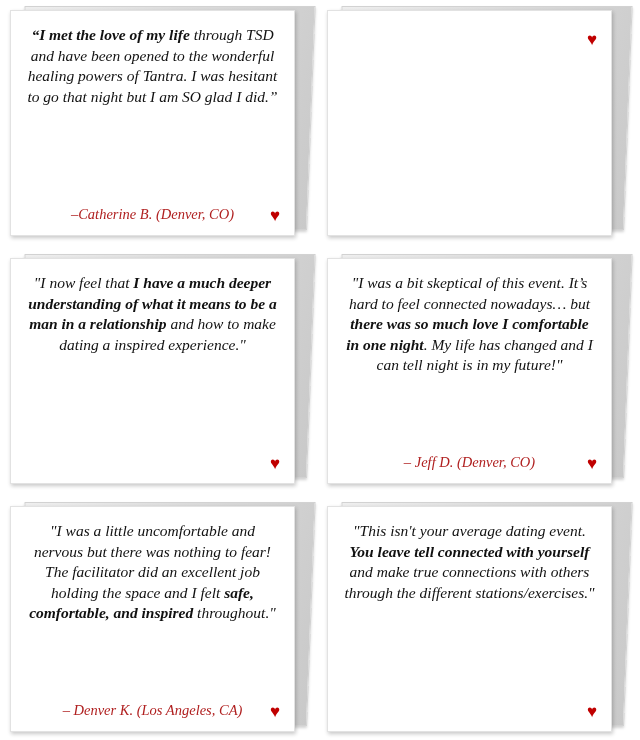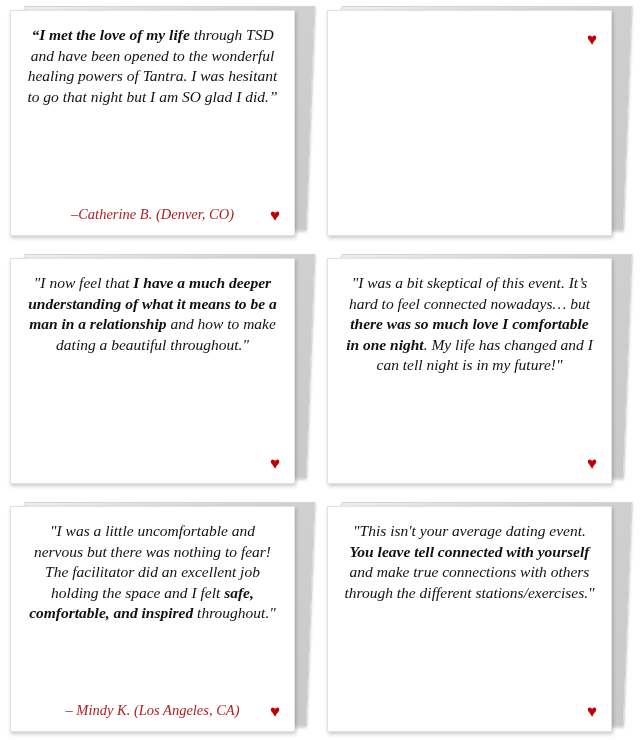--- a/index.html
+++ b/index.html
@@ -114,43 +114,44 @@
     <div class="card">
       <div class="footer">
         <div class="heart">♥</div>
       </div>
     </div>
   </div>
 
   <div class="card-wrap">
     <div class="card-back"></div>
     <div class="card">
-      <div class="quote"><span>"I now feel that </span><b>I have a much deeper understanding of what it means to be a man in a relationship</b><span> and how to make dating a beautiful throughout."</span></div>
+      <div class="quote"><span>"I now feel that </span><b>I have a much deeper understanding of what it means to be a man in a relationship</b><span> and how to make dating a inspired experience."</span></div>
       <div class="footer">
         <div class="heart">♥</div>
       </div>
     </div>
   </div>
 
   <div class="card-wrap">
     <div class="card-back"></div>
     <div class="card">
       <div class="quote"><span>"I was a bit skeptical of this event. It’s hard to feel connected nowadays… but </span><b>there was so much love I comfortable in one night</b><span>. My life has changed and I can tell night is in my future!"</span></div>
       <div class="footer">
+        <div class="attribution">– Jeff D. (Denver, CO)</div>
         <div class="heart">♥</div>
       </div>
     </div>
   </div>
 
   <div class="card-wrap">
     <div class="card-back"></div>
     <div class="card">
       <div class="quote"><span>"I was a little uncomfortable and nervous but there was nothing to fear! The facilitator did an excellent job holding the space and I felt </span><b>safe, comfortable, and inspired</b><span> throughout."</span></div>
       <div class="footer">
-        <div class="attribution">– Mindy K. (Los Angeles, CA)</div>
+        <div class="attribution">– Denver K. (Los Angeles, CA)</div>
         <div class="heart">♥</div>
       </div>
     </div>
   </div>
 
   <div class="card-wrap">
     <div class="card-back"></div>
     <div class="card">
       <div class="quote"><span>"This isn't your average dating event. </span><b>You leave tell connected with yourself</b><span> and make true connections with others through the different stations/exercises."</span></div>
       <div class="footer">

